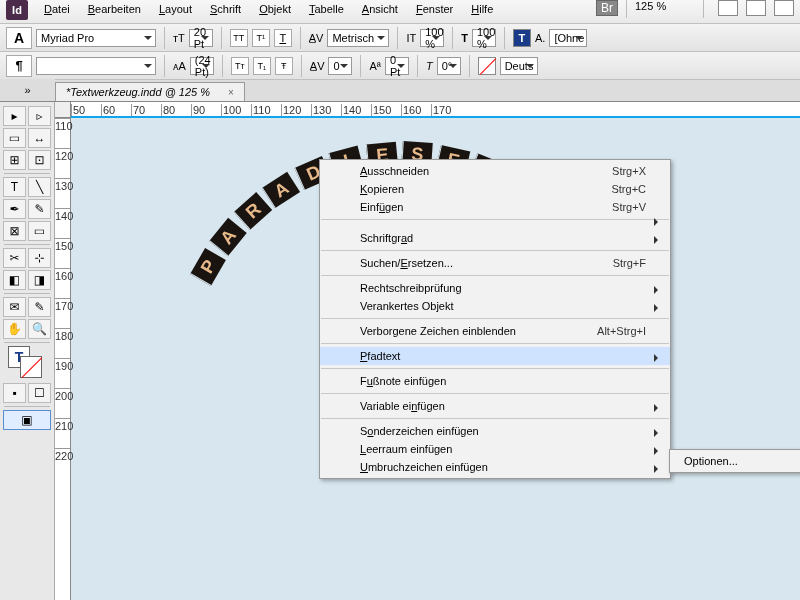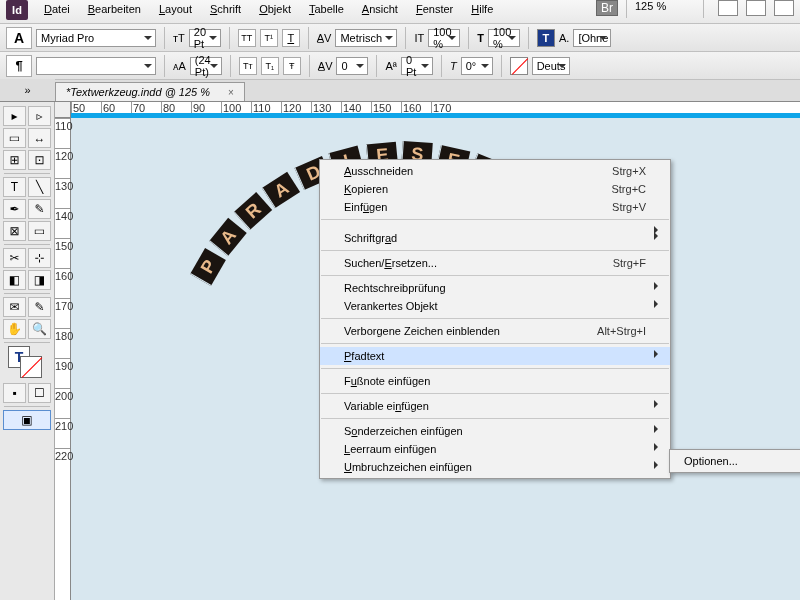--- a/index.html
+++ b/index.html
@@ -15,36 +15,36 @@
 .menubar .sep { width: 1px; height: 18px; background: #bbb; margin: 0 6px; }
 .menubar .zoom { display: flex; align-items: center; gap: 4px; }
 .menubar .ico { width: 20px; height: 16px; border: 1px solid #888; background: #fff; margin-left: 6px; }
 
 
 .strip { background: linear-gradient(#f3f3f3,#e3e3e3); height: 28px; display: flex; align-items: center; padding: 0 6px; border-bottom: 1px solid #c0c0c0; gap: 4px; }
 .strip .a-box { width: 26px; height: 22px; border: 1px solid #aaa; background: #fff; display: flex; align-items: center; justify-content: center; font-size: 14px; font-weight: bold; }
 .strip .dd { border: 1px solid #999; background: #fff; height: 18px; padding: 0 14px 0 4px; position: relative; display: flex; align-items: center; }
 .strip .dd::after { content: ""; position: absolute; right: 3px; top: 6px; border: 4px solid transparent; border-top-color: #333; }
 .strip .btn { width: 18px; height: 18px; border: 1px solid #aaa; background: #fff; display: flex; align-items: center; justify-content: center; font-size: 9px; }
-.strip .num { width: 32px; }
+.strip .num { width: 24px; }
 .strip .sep2 { width: 1px; height: 22px; background: #bbb; margin: 0 4px; }
 .strip .swatch { width: 18px; height: 18px; border: 1px solid #888; }
 .strip .ohne { background: #fff; position: relative; }
 .strip .ohne::after { content: ""; position: absolute; width: 22px; height: 1px; background: red; top: 8px; left: -2px; transform: rotate(-45deg); }
 .strip.row2 .a-box { font-size: 13px; }
 
 
 .tabbar { background: #ddd; height: 22px; display: flex; align-items: flex-end; padding-left: 55px; border-bottom: 1px solid #888; }
 .tabbar .tb-left { position: absolute; left: 0; width: 55px; height: 22px; background: #ddd; display: flex; align-items: center; justify-content: center; }
 .tabbar .tab { background: #f0f0f0; border: 1px solid #999; border-bottom: none; padding: 3px 10px; font-style: italic; display: flex; align-items: center; gap: 18px; }
 .tabbar .tab .x { font-style: normal; color: #666; font-size: 10px; }
 
 
 .workspace { position: absolute; left: 55px; top: 102px; right: 0; bottom: 0; background: #d8e7ef; }
-.ruler-h { position: absolute; left: 16px; right: 0; top: 0; height: 16px; background: #fff; border-bottom: 5px solid #0ea5e9; display: flex; font-size: 8px; }
+.ruler-h { position: absolute; left: 16px; right: 0; top: 0; height: 16px; background: #fff; border-bottom: 2px solid #0ea5e9; display: flex; font-size: 8px; align-items: flex-end; }
 .ruler-h .tick { flex: 0 0 30px; border-left: 1px solid #999; padding-left: 1px; color: #333; position: relative; }
 .ruler-v { position: absolute; left: 0; top: 16px; bottom: 0; width: 16px; background: #fff; border-right: 1px solid #888; display: flex; flex-direction: column; font-size: 8px; }
 .ruler-v .tick { flex: 0 0 30px; border-top: 1px solid #999; padding-top: 1px; color: #333; writing-mode: horizontal-tb; }
 .ruler-corner { position: absolute; left: 0; top: 0; width: 16px; height: 16px; background: #eee; border-right: 1px solid #888; border-bottom: 1px solid #888; }
 .canvas { position: absolute; left: 16px; top: 16px; right: 0; bottom: 0; overflow: hidden; }
 .page { position: absolute; left: 12px; top: 4px; width: 740px; height: 560px; background: #d8e7ef; }
 
 
 .arc { position: absolute; left: 50px; top: 0; width: 560px; height: 200px; }
 .arc span { position: absolute; width: 30px; height: 24px; background: #1a1410; color: #e8b98a; font-size: 18px; font-weight: bold; display: flex; align-items: center; justify-content: center; border-left: 1px solid #d8e7ef; }
@@ -56,21 +56,21 @@
 .toolbox .tl.sel { background: #e0ecff; border-color: #5a8ed0; }
 .toolbox .divider { height: 1px; background: #bbb; margin: 3px 2px; }
 .toolbox .fillstroke { position: relative; height: 34px; margin: 3px 4px; }
 .toolbox .fillsw { position: absolute; width: 22px; height: 22px; border: 1px solid #666; }
 .toolbox .fillsw.front { left: 2px; top: 0; background: #fff; color: #1a3a8a; display:flex; align-items:center; justify-content:center; font-weight:bold; font-size:14px; }
 .toolbox .fillsw.back { left: 14px; top: 10px; background: #fff; }
 .toolbox .fillsw.back::after { content:""; position:absolute; width:28px; height:1px; background:red; top:10px; left:-3px; transform:rotate(-45deg);}
 
 
 .ctx { position: absolute; left: 319px; top: 159px; width: 352px; background: #f2f2f2; border: 1px solid #9a9a9a; box-shadow: 2px 2px 4px rgba(0,0,0,.3); padding: 2px 0; }
-.ctx .item { display: flex; align-items: flex-start; padding: 3px 24px 3px 24px; position: relative; }
+.ctx .item { display: flex; align-items: flex-end; padding: 3px 24px 3px 40px; position: relative; }
 .ctx .item .lbl { flex: 1; }
 .ctx .item .sc { color: #333; }
 .ctx .item .arrow { position: absolute; right: 8px; border: 4px solid transparent; border-left-color: #333; }
 .ctx .item.hi { background: #cfe3ff; }
 .ctx hr { border: none; border-top: 1px solid #c8c8c8; margin: 3px 1px; }
 .ctx .item span.u { text-decoration: underline; }
 
 
 .submenu { position: absolute; left: 669px; top: 449px; width: 134px; background: #f2f2f2; border: 1px solid #9a9a9a; box-shadow: 2px 2px 4px rgba(0,0,0,.3); padding: 2px 0; }
 .submenu .item { padding: 3px 14px; }

